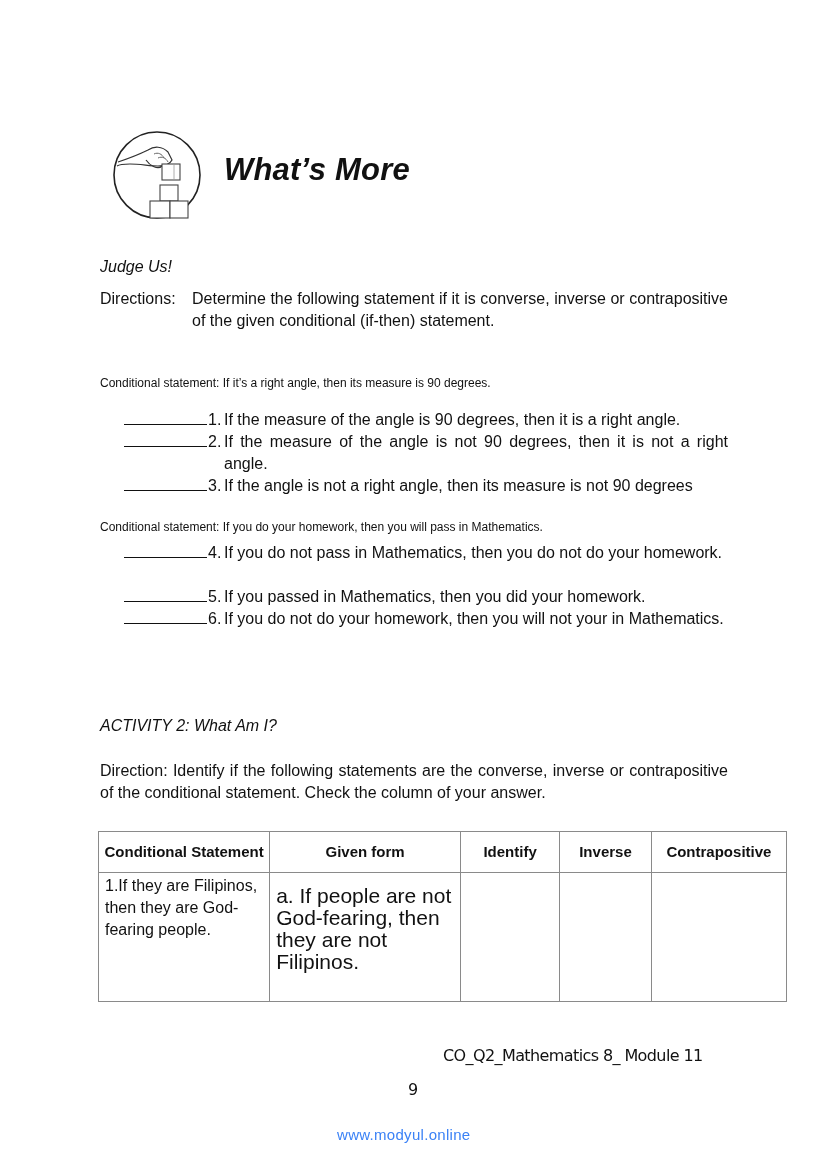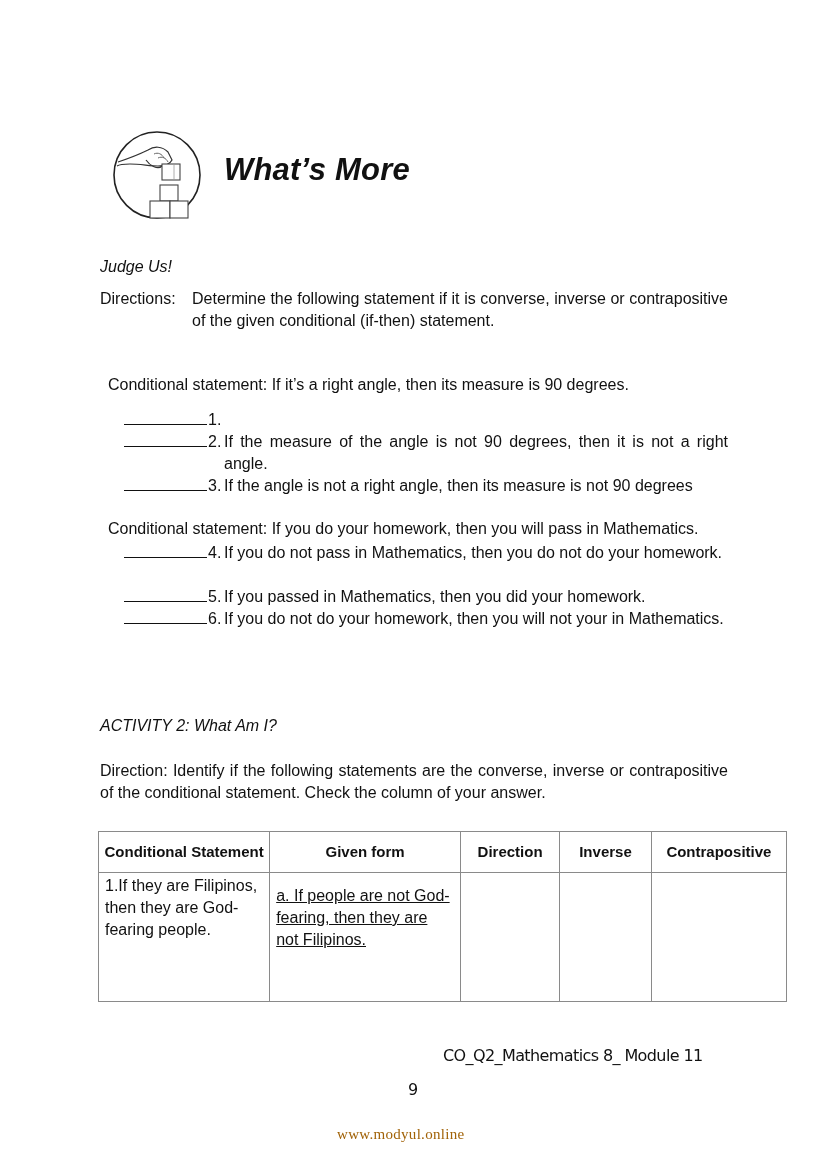--- a/index.html
+++ b/index.html
@@ -8,32 +8,32 @@
     .abs { position: absolute; }
     .icon-circle { left: 110px; top: 130px; width: 94px; height: 90px; }
     .section-title { left: 224px; top: 152px; font-size: 31px; font-weight: bold; font-style: italic; letter-spacing: 0.2px; }
     .heading { font-size: 16px; font-weight: normal; font-style: italic; }
     .body-text { font-size: 16px; line-height: 22px; }
     .justify { text-align: justify; text-align-last: left; }
     .directions { left: 100px; top: 288px; width: 628px; }
     .dir-row { display: flex; }
     .dir-row .lab { width: 92px; flex: none; }
     .dir-row .txt { flex: 1; }
-    .cond { left: 100px; width: 640px; font-size: 16px; margin-left: 8px; }
+    .cond { left: 100px; width: 640px; font-size: 12px; }
     .item { position: absolute; left: 124px; width: 604px; display: flex; font-size: 16px; line-height: 22px; }
     .item .blank { width: 83px; flex: none; border-bottom: 1px solid #111; height: 15px; margin-right: 1px; }
     .item .num { width: 16px; flex: none; }
     .item .txt { flex: 1; text-align: justify; text-align-last: left; }
     table.answer { position: absolute; left: 98px; top: 831px; width: 689px; border-collapse: collapse; font-size: 15px; }
     table.answer th, table.answer td { border: 1px solid #8a8a8a; }
     table.answer th { font-weight: bold; height: 40px; text-align: center; line-height: 20px; padding: 0 4px; }
     table.answer td { vertical-align: top; height: 114px; padding: 2px 6px; line-height: 22px; }
     .footer-page { left: 408px; top: 1080px; font-size: 16px; font-family: "DejaVu Sans", sans-serif; }
     .footer-module { left: 443px; top: 1046px; font-size: 16px; font-weight: normal; font-family: "DejaVu Sans", sans-serif; letter-spacing: -0.6px; }
-    .footer-url { left: 337px; top: 1126px; font-size: 15px; color: #a16207; font-family: Liberation Serif, serif; letter-spacing: 0.3px; }
+    .footer-url { left: 337px; top: 1126px; font-size: 15px; color: #3b82f6; font-family: Liberation Sans, sans-serif; letter-spacing: 0.3px; }
   </style>
 </head>
 <body>
 
 <div class="abs icon-circle">
   <svg width="94" height="90" viewBox="0 0 94 90">
     <circle cx="47" cy="45" r="43" fill="#fff" stroke="#222" stroke-width="1.6"></circle>
 
     <path d="M8 32 C20 28, 30 24, 38 20 C44 16, 52 16, 58 22 L62 30 C60 34, 54 36, 48 36 C40 36, 30 34, 20 34 C14 34, 10 34, 7 36" fill="none" stroke="#333" stroke-width="1.2"></path>
     <path d="M36 30 C40 36, 48 40, 52 36" fill="none" stroke="#333" stroke-width="1.2"></path>
@@ -57,20 +57,21 @@
     <span class="lab">Directions:</span>
     <span class="txt justify">Determine the following statement if it is converse, inverse or contrapositive of the given conditional (if-then) statement.</span>
   </div>
 </div>
 
 <div class="abs cond" style="top:376px;">Conditional statement: If it’s a right angle, then its measure is 90 degrees.</div>
 
 <div class="item" style="top:409px;">
   <span class="blank"></span>
   <span class="num">1.</span>
+  <span class="txt">If the measure of the angle is 90 degrees, then it is a right angle.</span>
 </div>
 <div class="item" style="top:431px;">
   <span class="blank"></span>
   <span class="num">2.</span>
   <span class="txt">If the measure of the angle is not 90 degrees, then it is not a right angle.</span>
 </div>
 <div class="item" style="top:475px;">
   <span class="blank"></span>
   <span class="num">3.</span>
   <span class="txt">If the angle is not a right angle, then its measure is not 90 degrees</span>
@@ -103,29 +104,29 @@
     <col style="width:157px">
     <col style="width:175px">
     <col style="width:91px">
     <col style="width:84px">
     <col style="width:124px">
   </colgroup>
   <thead>
     <tr>
       <th>Conditional Statement</th>
       <th>Given form</th>
-      <th>Direction</th>
+      <th>Identify</th>
       <th>Inverse</th>
       <th>Contrapositive</th>
     </tr>
   </thead>
   <tbody>
     <tr>
       <td style="font-size:16px;">1.If they are Filipinos, then they are God-fearing people.</td>
-      <td style="font-size:16px; padding-top:12px;text-decoration:underline;">a. If people are not God-fearing, then they are not Filipinos.</td>
+      <td style="font-size:21px; padding-top:12px;">a. If people are not God-fearing, then they are not Filipinos.</td>
       <td></td>
       <td></td>
       <td></td>
     </tr>
   </tbody>
 </table>
 
 <div class="abs footer-page">9</div>
 <div class="abs footer-module">CO_Q2_Mathematics 8_ Module 11</div>
 <div class="abs footer-url">www.modyul.online</div>

